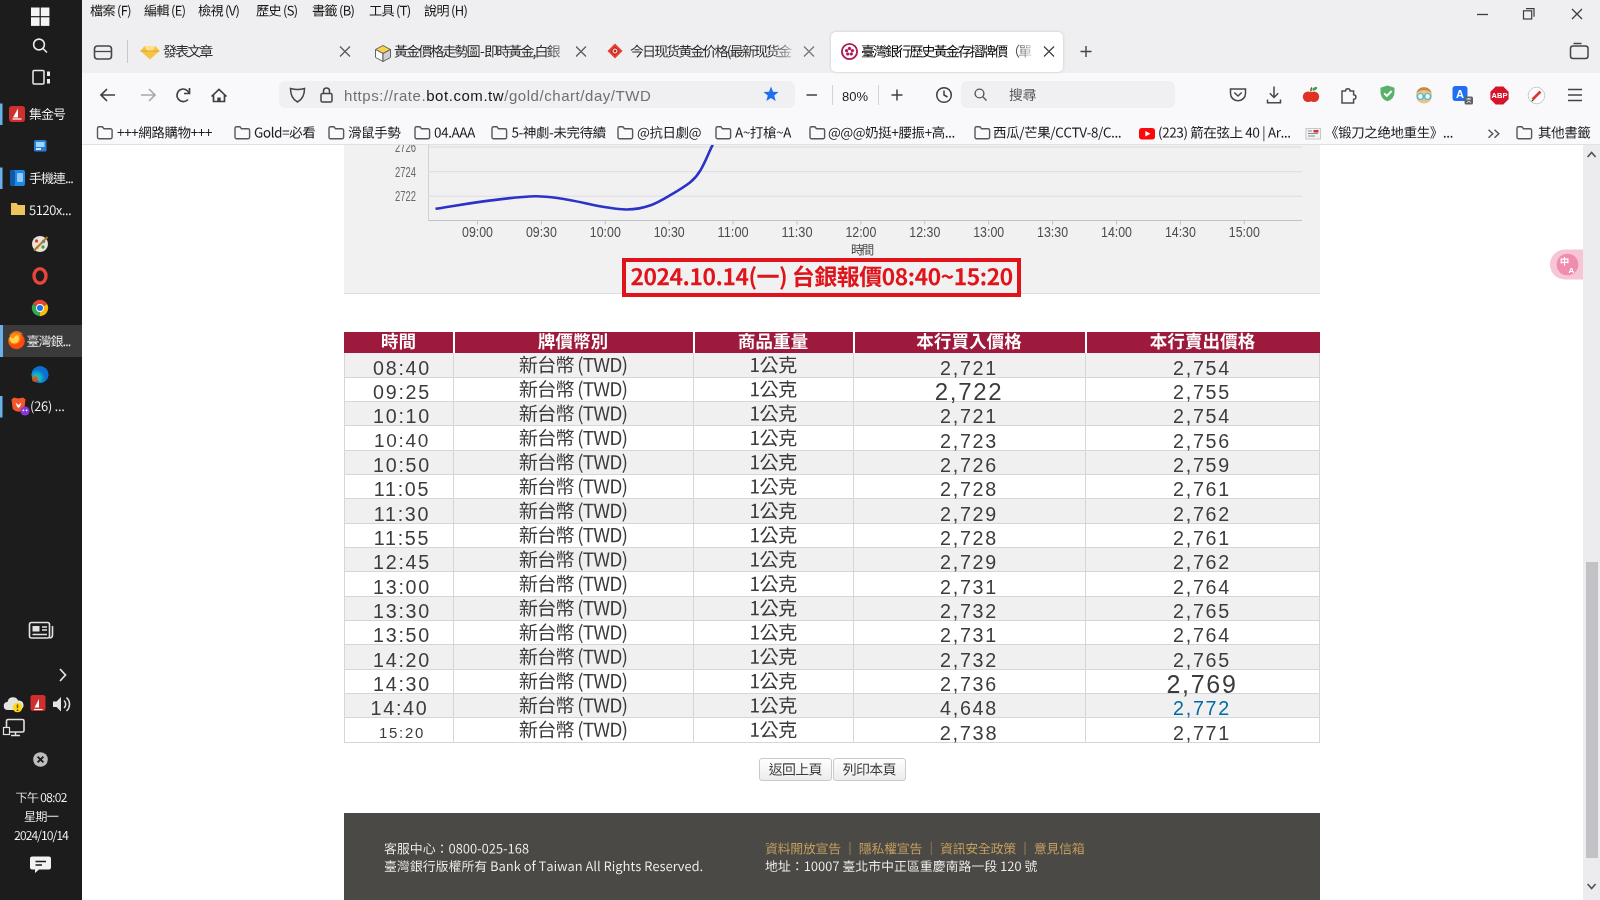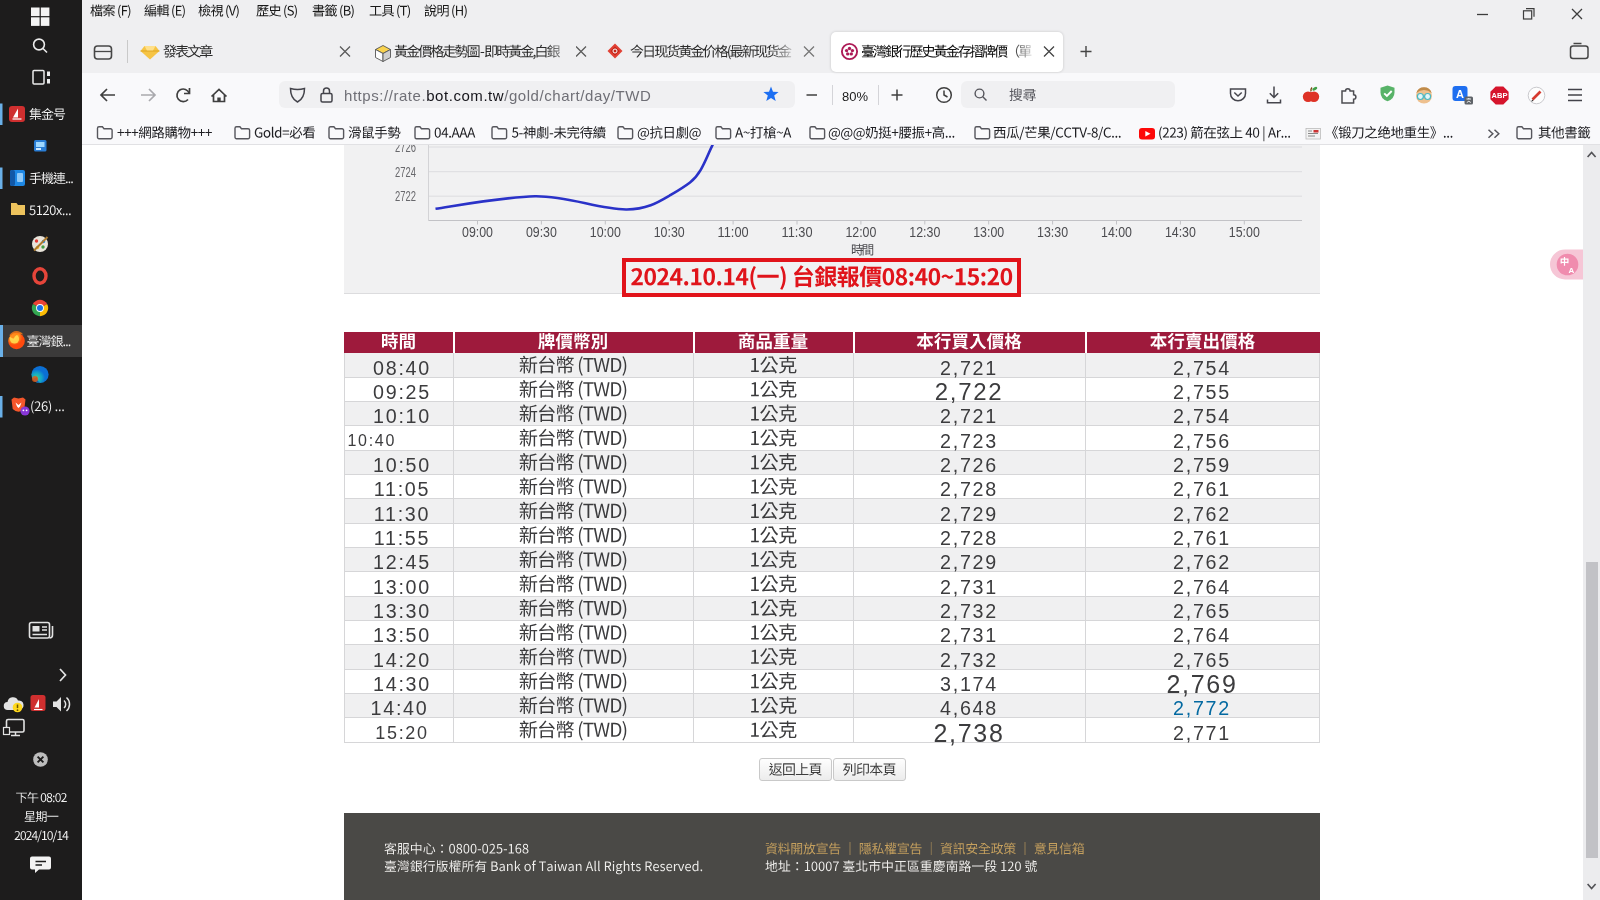--- a/index.html
+++ b/index.html
@@ -46,21 +46,21 @@
 <div class="a" style="left:1085px;top:331.8px;width:1.5px;height:21.6px;background:#fff"></div>
 <div class="a" style="left:347.5px;width:109px;top:355.7px;height:24.32px;line-height:24.32px;font-size:19.7px;letter-spacing:1.7px;color:#3c3c3e;text-align:center">08:40</div>
 <div class="a" style="left:853px;width:232px;top:355.7px;height:24.32px;line-height:24.32px;font-size:19.7px;letter-spacing:1.7px;color:#3c3c3e;text-align:center">2,721</div>
 <div class="a" style="left:1085px;width:234px;top:355.7px;height:24.32px;line-height:24.32px;font-size:19.7px;letter-spacing:1.7px;color:#3c3c3e;text-align:center">2,754</div>
 <div class="a" style="left:347.5px;width:109px;top:380.0px;height:24.32px;line-height:24.32px;font-size:19.7px;letter-spacing:1.7px;color:#3c3c3e;text-align:center">09:25</div>
 <div class="a" style="left:853px;width:232px;top:380.0px;height:24.32px;line-height:24.32px;font-size:24px;letter-spacing:1.7px;color:#3c3c3e;text-align:center">2,722</div>
 <div class="a" style="left:1085px;width:234px;top:380.0px;height:24.32px;line-height:24.32px;font-size:19.7px;letter-spacing:1.7px;color:#3c3c3e;text-align:center">2,755</div>
 <div class="a" style="left:347.5px;width:109px;top:404.3px;height:24.32px;line-height:24.32px;font-size:19.7px;letter-spacing:1.7px;color:#3c3c3e;text-align:center">10:10</div>
 <div class="a" style="left:853px;width:232px;top:404.3px;height:24.32px;line-height:24.32px;font-size:19.7px;letter-spacing:1.7px;color:#3c3c3e;text-align:center">2,721</div>
 <div class="a" style="left:1085px;width:234px;top:404.3px;height:24.32px;line-height:24.32px;font-size:19.7px;letter-spacing:1.7px;color:#3c3c3e;text-align:center">2,754</div>
-<div class="a" style="left:347.5px;width:109px;top:428.7px;height:24.32px;line-height:24.32px;font-size:16px;letter-spacing:1.7px;color:#3c3c3e;">10:40</div>
+<div class="a" style="left:347.5px;width:109px;top:428.7px;height:24.32px;line-height:24.32px;font-size:19px;letter-spacing:1.7px;color:#3c3c3e;text-align:center">10:40</div>
 <div class="a" style="left:853px;width:232px;top:428.7px;height:24.32px;line-height:24.32px;font-size:19.7px;letter-spacing:1.7px;color:#3c3c3e;text-align:center">2,723</div>
 <div class="a" style="left:1085px;width:234px;top:428.7px;height:24.32px;line-height:24.32px;font-size:19.7px;letter-spacing:1.7px;color:#3c3c3e;text-align:center">2,756</div>
 <div class="a" style="left:347.5px;width:109px;top:453.0px;height:24.32px;line-height:24.32px;font-size:19.7px;letter-spacing:1.7px;color:#3c3c3e;text-align:center">10:50</div>
 <div class="a" style="left:853px;width:232px;top:453.0px;height:24.32px;line-height:24.32px;font-size:19.7px;letter-spacing:1.7px;color:#3c3c3e;text-align:center">2,726</div>
 <div class="a" style="left:1085px;width:234px;top:453.0px;height:24.32px;line-height:24.32px;font-size:19.7px;letter-spacing:1.7px;color:#3c3c3e;text-align:center">2,759</div>
 <div class="a" style="left:347.5px;width:109px;top:477.3px;height:24.32px;line-height:24.32px;font-size:19.7px;letter-spacing:1.7px;color:#3c3c3e;text-align:center">11:05</div>
 <div class="a" style="left:853px;width:232px;top:477.3px;height:24.32px;line-height:24.32px;font-size:19.7px;letter-spacing:1.7px;color:#3c3c3e;text-align:center">2,728</div>
 <div class="a" style="left:1085px;width:234px;top:477.3px;height:24.32px;line-height:24.32px;font-size:19.7px;letter-spacing:1.7px;color:#3c3c3e;text-align:center">2,761</div>
 <div class="a" style="left:347.5px;width:109px;top:501.6px;height:24.32px;line-height:24.32px;font-size:19.7px;letter-spacing:1.7px;color:#3c3c3e;text-align:center">11:30</div>
 <div class="a" style="left:853px;width:232px;top:501.6px;height:24.32px;line-height:24.32px;font-size:19.7px;letter-spacing:1.7px;color:#3c3c3e;text-align:center">2,729</div>
@@ -77,27 +77,27 @@
 <div class="a" style="left:347.5px;width:109px;top:598.9px;height:24.32px;line-height:24.32px;font-size:19.7px;letter-spacing:1.7px;color:#3c3c3e;text-align:center">13:30</div>
 <div class="a" style="left:853px;width:232px;top:598.9px;height:24.32px;line-height:24.32px;font-size:19.7px;letter-spacing:1.7px;color:#3c3c3e;text-align:center">2,732</div>
 <div class="a" style="left:1085px;width:234px;top:598.9px;height:24.32px;line-height:24.32px;font-size:19.7px;letter-spacing:1.7px;color:#3c3c3e;text-align:center">2,765</div>
 <div class="a" style="left:347.5px;width:109px;top:623.2px;height:24.32px;line-height:24.32px;font-size:19.7px;letter-spacing:1.7px;color:#3c3c3e;text-align:center">13:50</div>
 <div class="a" style="left:853px;width:232px;top:623.2px;height:24.32px;line-height:24.32px;font-size:19.7px;letter-spacing:1.7px;color:#3c3c3e;text-align:center">2,731</div>
 <div class="a" style="left:1085px;width:234px;top:623.2px;height:24.32px;line-height:24.32px;font-size:19.7px;letter-spacing:1.7px;color:#3c3c3e;text-align:center">2,764</div>
 <div class="a" style="left:347.5px;width:109px;top:647.5px;height:24.32px;line-height:24.32px;font-size:19.7px;letter-spacing:1.7px;color:#3c3c3e;text-align:center">14:20</div>
 <div class="a" style="left:853px;width:232px;top:647.5px;height:24.32px;line-height:24.32px;font-size:19.7px;letter-spacing:1.7px;color:#3c3c3e;text-align:center">2,732</div>
 <div class="a" style="left:1085px;width:234px;top:647.5px;height:24.32px;line-height:24.32px;font-size:19.7px;letter-spacing:1.7px;color:#3c3c3e;text-align:center">2,765</div>
 <div class="a" style="left:347.5px;width:109px;top:671.9px;height:24.32px;line-height:24.32px;font-size:19.7px;letter-spacing:1.7px;color:#3c3c3e;text-align:center">14:30</div>
-<div class="a" style="left:853px;width:232px;top:671.9px;height:24.32px;line-height:24.32px;font-size:19.7px;letter-spacing:1.7px;color:#3c3c3e;text-align:center">3,174</div>
+<div class="a" style="left:853px;width:232px;top:671.9px;height:24.32px;line-height:24.32px;font-size:19.7px;letter-spacing:1.7px;color:#3c3c3e;text-align:center">2,736</div>
 <div class="a" style="left:1085px;width:234px;top:671.9px;height:24.32px;line-height:24.32px;font-size:25px;letter-spacing:1.7px;color:#3c3c3e;text-align:center">2,769</div>
 <div class="a" style="left:345px;width:109px;top:696.2px;height:24.32px;line-height:24.32px;font-size:19.7px;letter-spacing:1.7px;color:#3c3c3e;text-align:center">14:40</div>
 <div class="a" style="left:853px;width:232px;top:696.2px;height:24.32px;line-height:24.32px;font-size:19.7px;letter-spacing:1.7px;color:#3c3c3e;text-align:center">4,648</div>
 <div class="a" style="left:1085px;width:234px;top:696.2px;height:24.32px;line-height:24.32px;font-size:19.7px;letter-spacing:1.7px;color:#0369a1;text-align:center">2,772</div>
-<div class="a" style="left:347.5px;width:109px;top:720.5px;height:24.32px;line-height:24.32px;font-size:18px;letter-spacing:1.7px;color:#3c3c3e;text-align:center">15:20</div>
-<div class="a" style="left:853px;width:232px;top:720.5px;height:24.32px;line-height:24.32px;font-size:25px;letter-spacing:1.7px;color:#3c3c3e;text-align:center">2,738</div>
+<div class="a" style="left:347.5px;width:109px;top:720.5px;height:24.32px;line-height:24.32px;font-size:15px;letter-spacing:1.7px;color:#3c3c3e;text-align:center">15:20</div>
+<div class="a" style="left:853px;width:232px;top:720.5px;height:24.32px;line-height:24.32px;font-size:20px;letter-spacing:1.7px;color:#3c3c3e;text-align:center">2,738</div>
 <div class="a" style="left:1085px;width:234px;top:720.5px;height:24.32px;line-height:24.32px;font-size:19.7px;letter-spacing:1.7px;color:#3c3c3e;text-align:center">2,771</div>
 <div class="a" style="left:759px;top:757.7px;width:72.5px;height:23.8px;border:1px solid #c9c9c9;border-radius:3px;background:linear-gradient(#fefefe,#ececec)"></div>
 <div class="a" style="left:833px;top:757.7px;width:72.5px;height:23.8px;border:1px solid #c9c9c9;border-radius:3px;background:linear-gradient(#fefefe,#ececec)"></div>
 <div class="a" style="left:344px;top:813px;width:976px;height:87px;background:#4a4946"></div>
 <div class="a" style="left:1583px;top:145px;width:17px;height:755px;background:#ececee"></div>
 <div class="a" style="left:1585.5px;top:562px;width:12px;height:296px;background:#c2c2c6"></div>
 <svg class="a" style="left:0;top:0" width="1600" height="900" font-family="Liberation Sans, sans-serif">
 <defs>
 <radialGradient id="fx" cx="35%" cy="25%">
         <stop offset="0%" stop-color="#ffe14d"></stop>

